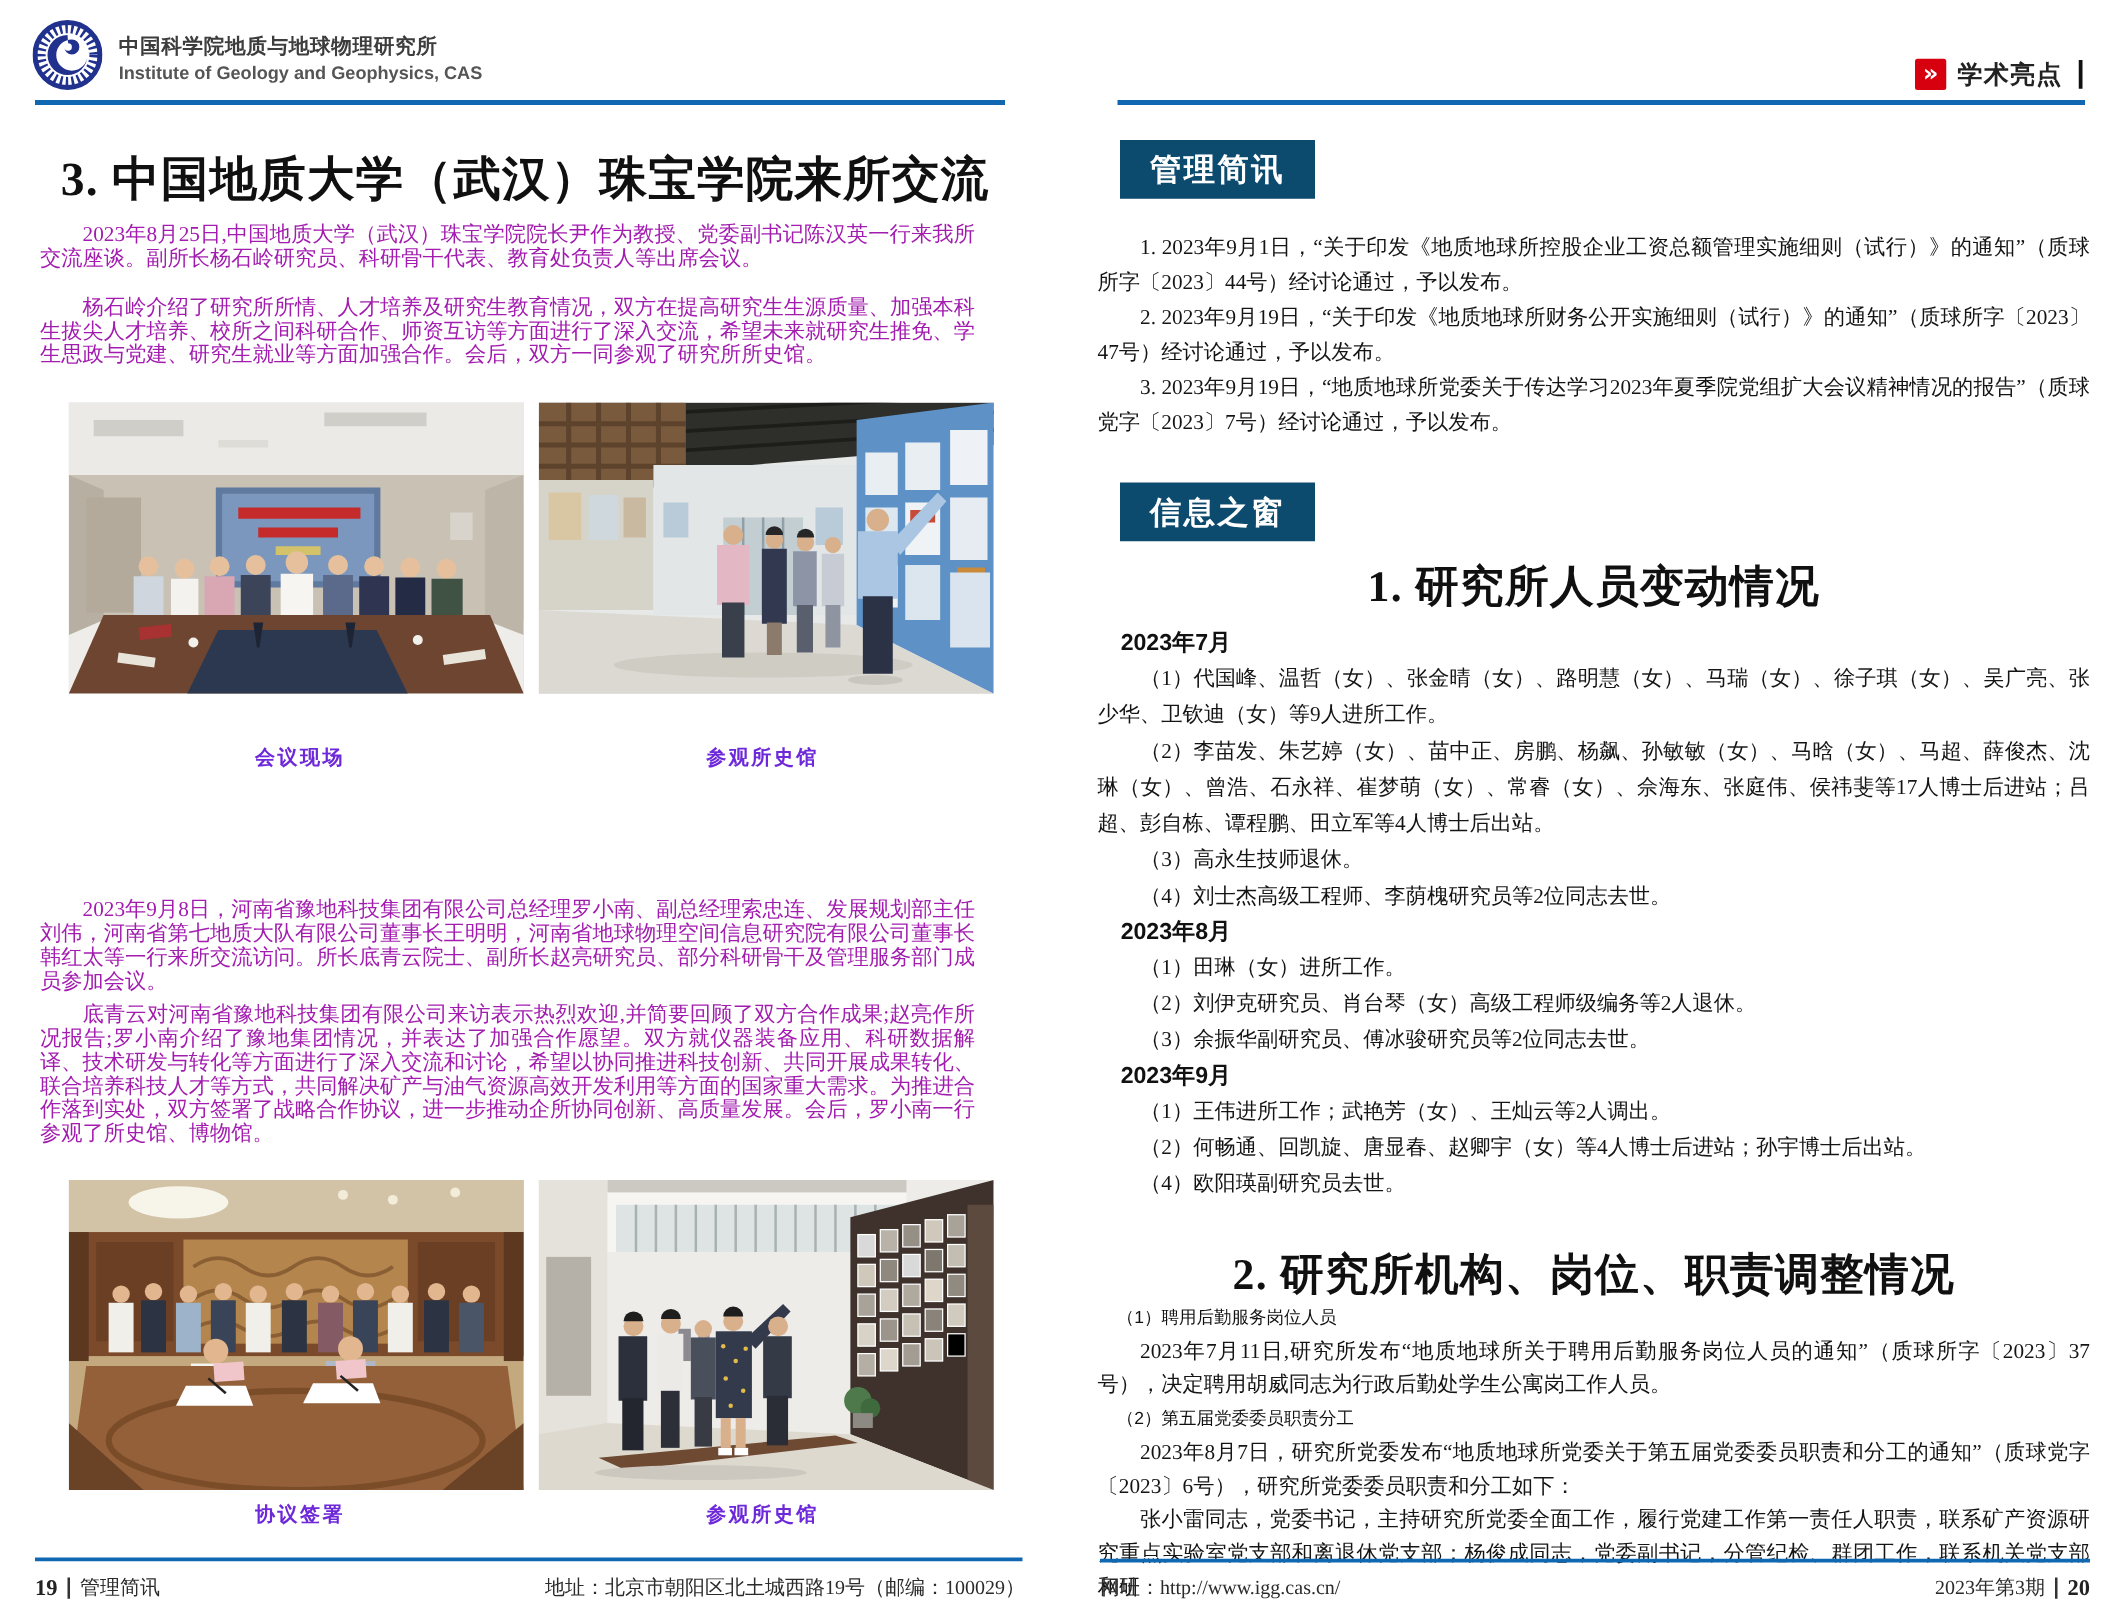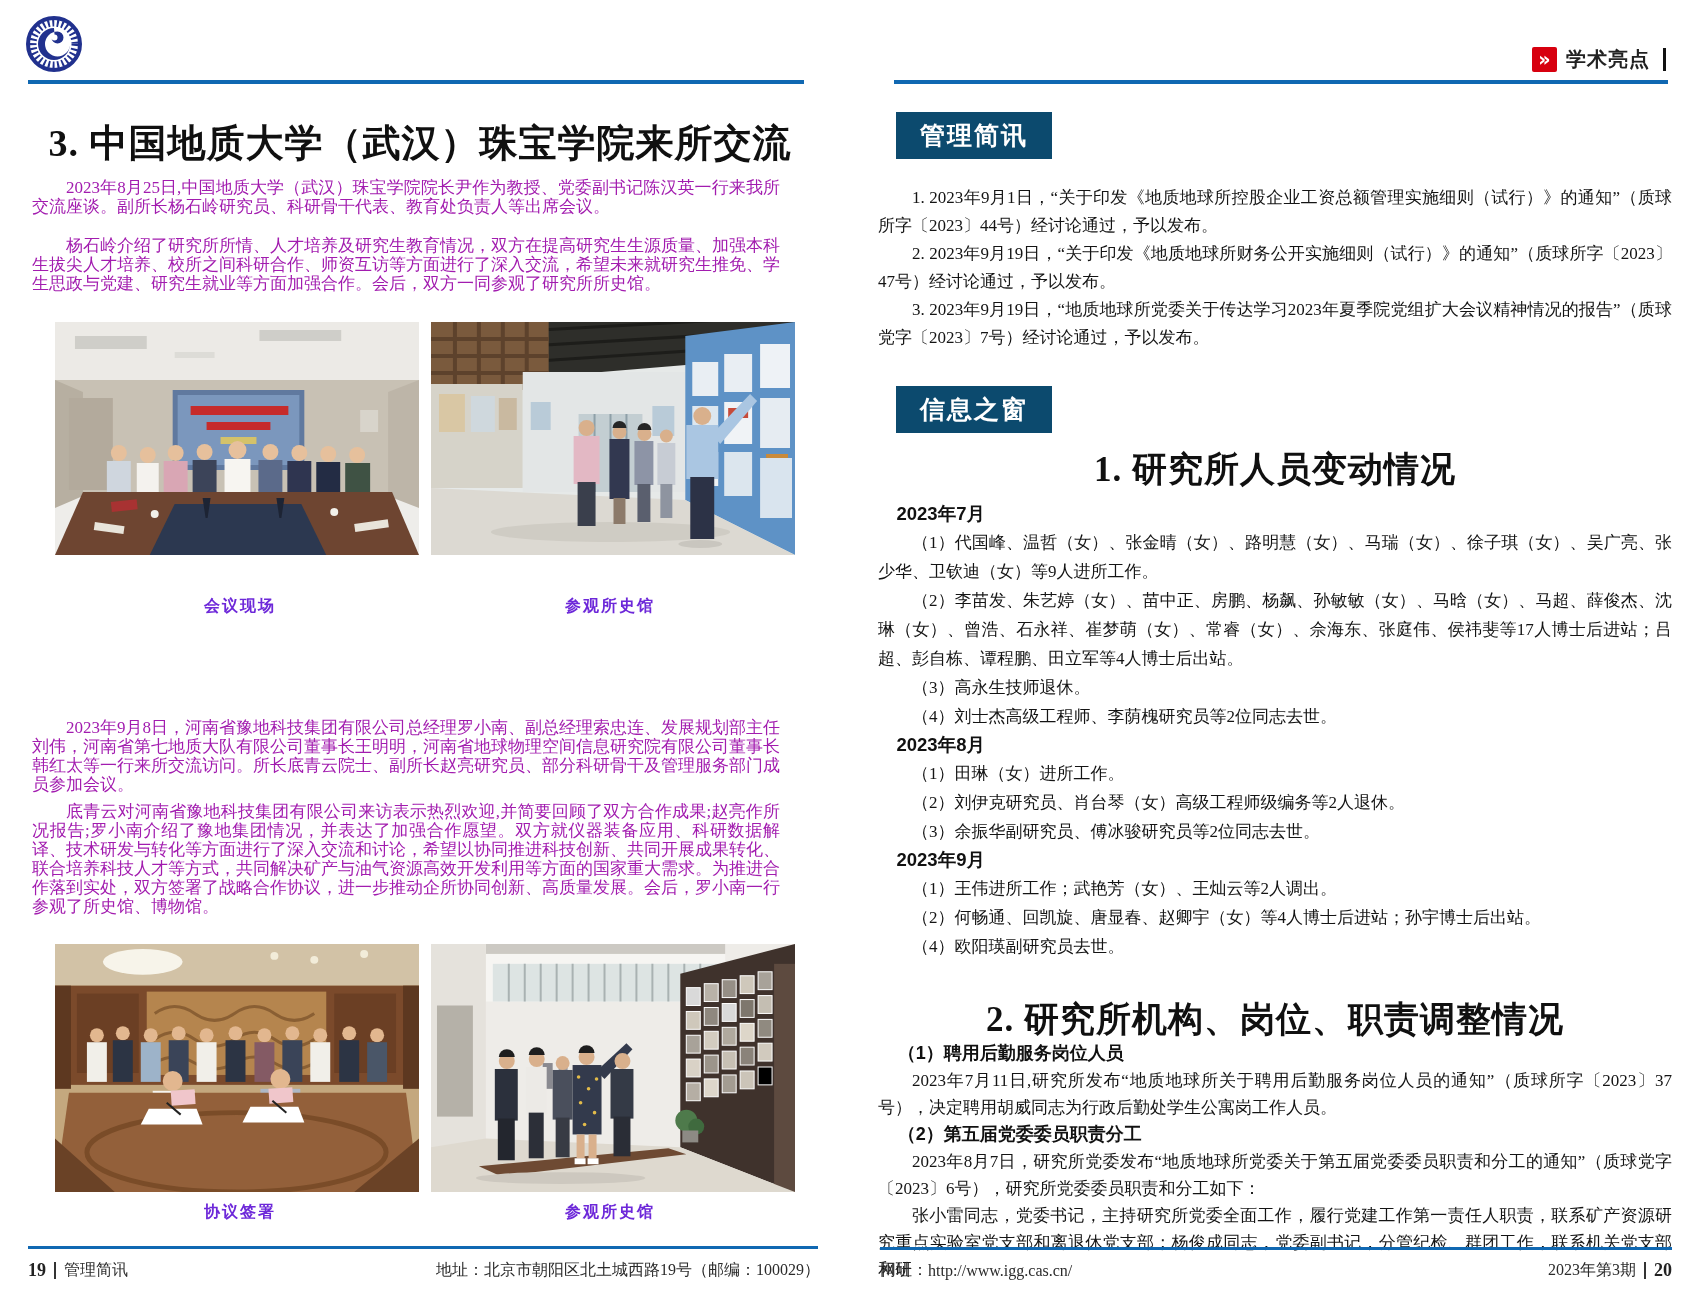--- a/index.html
+++ b/index.html
@@ -29,21 +29,21 @@
     font-family:"Liberation Serif","DejaVu Serif",serif;margin-top:12px;}
   .t38{font-size:38px;}
   .t35{font-size:35px;}
 
   
   .para{font-size:17px;line-height:19px;text-align:justify;text-indent:2em;color:#a21caf;}
   .rpara{font-size:17px;line-height:29px;text-align:justify;text-indent:2em;color:#141414;}
   .mpara{font-size:17px;line-height:28px;text-align:justify;text-indent:2em;color:#141414;}
   .spara{font-size:17px;line-height:27px;text-align:justify;text-indent:2em;color:#141414;}
   .month-label{font-family:"Liberation Sans","DejaVu Sans",sans-serif;font-weight:bold;font-size:18.5px;line-height:28px;color:#111;text-indent:1em;}
-  .sub-head{font-family:"Liberation Sans","DejaVu Sans",sans-serif;font-weight:bold;font-size:18px;line-height:27px;color:#111;text-indent:1.1em;}
+  .sub-head{font-family:"Liberation Sans","DejaVu Sans",sans-serif;font-weight:normal;font-size:14px;line-height:27px;color:#111;text-indent:1.1em;}
 
   
   .badge{display:inline-block;background:#0c4a6e;color:#ffffff;
     font-family:"Liberation Sans","DejaVu Sans",sans-serif;font-weight:bold;font-size:25px;
     padding:7px 24px;letter-spacing:2px;}
 
   
   .photo-row{display:flex;gap:12px;}
   .photo{flex:1 1 0;overflow:hidden;background:#ddd;}
   .photo svg{display:block;width:100%;height:100%;}
@@ -64,20 +64,24 @@
 <div id="lp" class="page">
 
   <div class="abs lp-header" style="left:26px;top:16px;">
     <span>
       <svg width="56" height="56" viewBox="0 0 56 56">
         <circle cx="28" cy="28" r="26" fill="#ffffff" stroke="#21318e" stroke-width="4"></circle>
         <circle cx="28" cy="28" r="21" fill="none" stroke="#21318e" stroke-width="7" stroke-dasharray="2 2.6"></circle>
         <circle cx="28" cy="28" r="16.5" fill="#ffffff"></circle>
         <path d="M28 12 a16 16 0 1 0 16 16 a12.5 12.5 0 1 1 -12.5 -12.5 a6 6 0 1 1 -6 6 a3 3 0 1 0 3 -3 z" fill="#21318e"></path>
       </svg>
+    </span>
+    <span>
+      <div class="org-cn">中国科学院地质与地球物理研究所</div>
+      <div class="org-en">Institute of Geology and Geophysics, CAS</div>
     </span>
   </div>
   <div class="hrule" style="left:28px;top:80px;width:776px;height:4px;"></div>
 
   <div class="abs big-title t38" style="left:30px;top:106px;width:780px;">3. 中国地质大学（武汉）珠宝学院来所交流</div>
 
   <div class="abs para" style="left:32px;top:178px;width:748px;">2023年8月25日,中国地质大学（武汉）珠宝学院院长尹作为教授、党委副书记陈汉英一行来我所交流座谈。副所长杨石岭研究员、科研骨干代表、教育处负责人等出席会议。</div>
   <div class="abs para" style="left:32px;top:236px;width:748px;">杨石岭介绍了研究所所情、人才培养及研究生教育情况，双方在提高研究生生源质量、加强本科生拔尖人才培养、校所之间科研合作、师资互访等方面进行了深入交流，希望未来就研究生推免、学生思政与党建、研究生就业等方面加强合作。会后，双方一同参观了研究所所史馆。</div>
 
   <div class="abs photo-row" style="left:55px;top:322px;width:740px;height:233px;">

